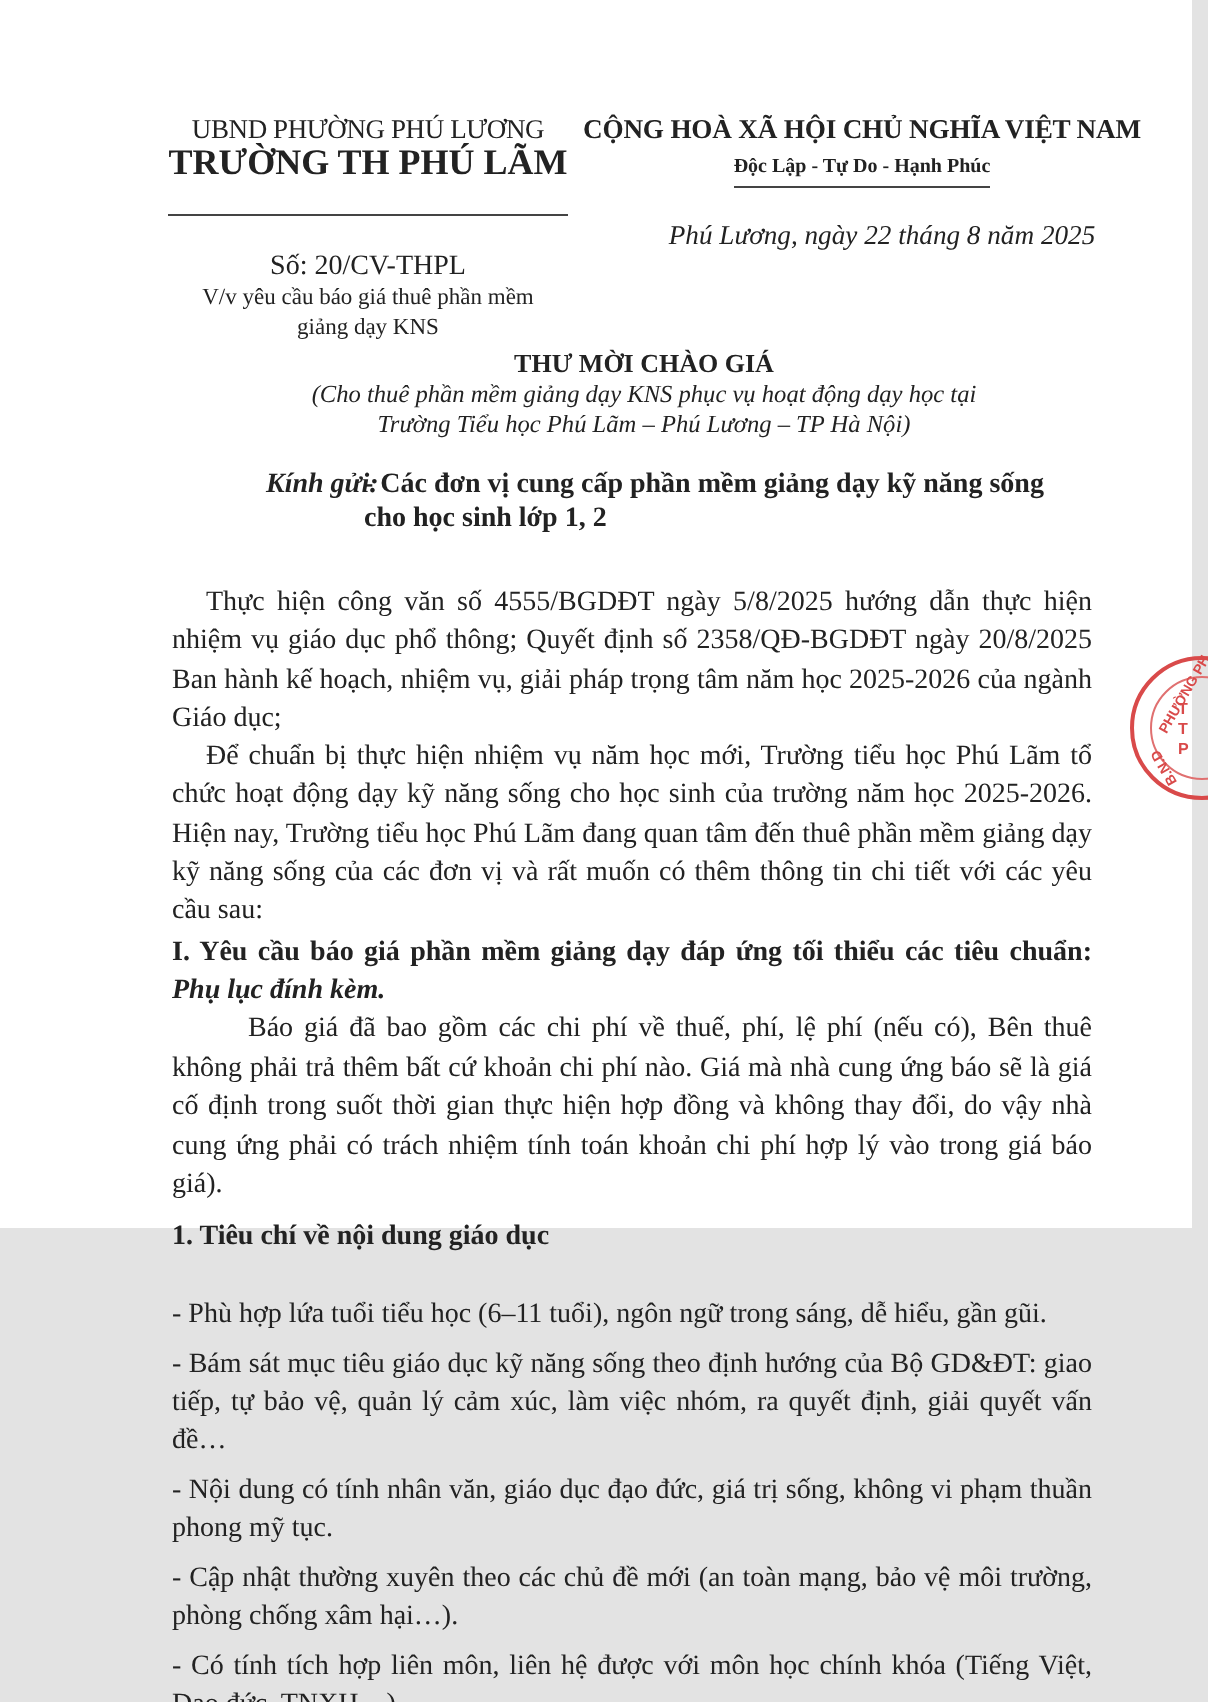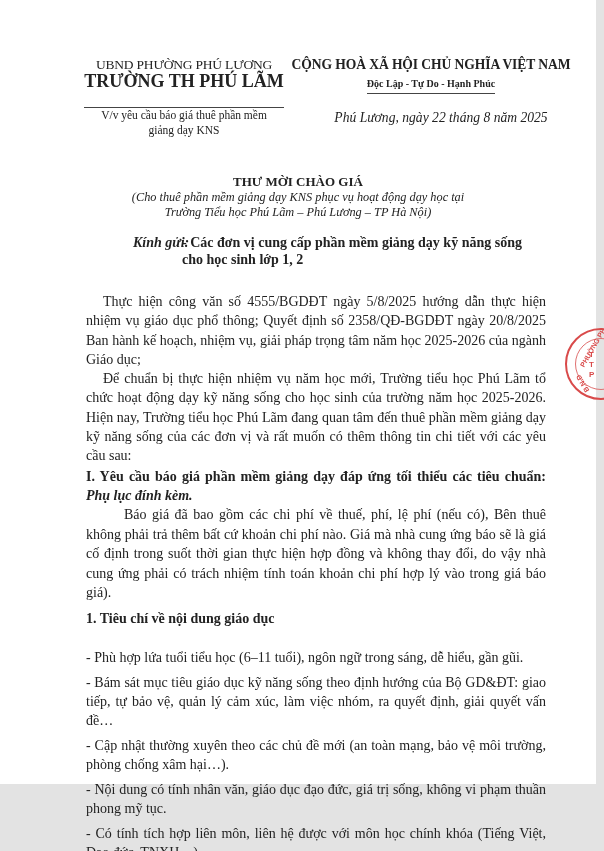--- a/index.html
+++ b/index.html
@@ -8,21 +8,21 @@
     width: 604px;
     height: 851px;
     background: #e3e3e3;
     overflow: hidden;
   }
   .page {
     position: absolute;
     left: 0;
     top: 0;
     width: 596px;
-    height: 784px;
+    height: 614px;
     background: #ffffff;
     font-family: "Liberation Serif", "DejaVu Serif", serif;
     color: #222;
   }
   .hdr-left {
     position: absolute;
     left: 84px;
     top: 57px;
     width: 200px;
     text-align: center;
@@ -74,21 +74,21 @@
   }
   .hdr-right .date {
     margin-top: 16px;
     font-size: 13.6px;
     font-style: italic;
     line-height: 16px;
     padding-left: 20px;
   }
   .title-block {
     position: absolute;
-    left: 88px;
+    left: 112px;
     top: 174px;
     width: 420px;
     text-align: center;
   }
   .title-block .title {
     font-size: 13px;
     font-weight: bold;
     line-height: 16px;
   }
   .title-block .subtitle {
@@ -193,20 +193,21 @@
   }
 </style>
 </head>
 <body>
 
 <div class="page">
 
   <div class="hdr-left">
     <div class="agency">UBND PHƯỜNG PHÚ LƯƠNG</div>
     <div class="school">TRƯỜNG TH PHÚ LÃM</div>
+    <div class="docno">Số: 20/CV-THPL</div>
     <div class="subject">V/v yêu cầu báo giá thuê phần mềm</div>
     <div class="subject">giảng dạy KNS</div>
   </div>
 
   <div class="hdr-right">
     <div class="nation">CỘNG HOÀ XÃ HỘI CHỦ NGHĨA VIỆT NAM</div>
     <div class="motto">Độc Lập - Tự Do - Hạnh Phúc</div>
     <div class="date">Phú Lương, ngày 22 tháng 8 năm 2025</div>
   </div>
 
@@ -222,22 +223,22 @@
   </div>
 
   <div class="body">
     <p class="indent">Thực hiện công văn số 4555/BGDĐT ngày 5/8/2025 hướng dẫn thực hiện nhiệm vụ giáo dục phổ thông; Quyết định số 2358/QĐ-BGDĐT ngày 20/8/2025 Ban hành kế hoạch, nhiệm vụ, giải pháp trọng tâm năm học 2025-2026 của ngành Giáo dục;</p>
     <p class="indent">Để chuẩn bị thực hiện nhiệm vụ năm học mới, Trường tiểu học Phú Lãm tổ chức hoạt động dạy kỹ năng sống cho học sinh của trường năm học 2025-2026. Hiện nay, Trường tiểu học Phú Lãm đang quan tâm đến thuê phần mềm giảng dạy kỹ năng sống của các đơn vị và rất muốn có thêm thông tin chi tiết với các yêu cầu sau:</p>
     <p class="section"><span>I. Yêu cầu báo giá phần mềm giảng dạy đáp ứng tối thiểu các tiêu chuẩn: </span><i>Phụ lục đính kèm.</i></p>
     <p class="indent2">Báo giá đã bao gồm các chi phí về thuế, phí, lệ phí (nếu có), Bên thuê không phải trả thêm bất cứ khoản chi phí nào. Giá mà nhà cung ứng báo sẽ là giá cố định trong suốt thời gian thực hiện hợp đồng và không thay đổi, do vậy nhà cung ứng phải có trách nhiệm tính toán khoản chi phí hợp lý vào trong giá báo giá).</p>
     <p class="sub">1. Tiêu chí về nội dung giáo dục</p>
     <p class="bullet first">- Phù hợp lứa tuổi tiểu học (6–11 tuổi), ngôn ngữ trong sáng, dễ hiểu, gần gũi.</p>
     <p class="bullet">- Bám sát mục tiêu giáo dục kỹ năng sống theo định hướng của Bộ GD&amp;ĐT: giao tiếp, tự bảo vệ, quản lý cảm xúc, làm việc nhóm, ra quyết định, giải quyết vấn đề…</p>
+    <p class="bullet">- Nội dung có tính nhân văn, giáo dục đạo đức, giá trị sống, không vi phạm thuần phong mỹ tục.</p>
     <p class="bullet">- Cập nhật thường xuyên theo các chủ đề mới (an toàn mạng, bảo vệ môi trường, phòng chống xâm hại…).</p>
-    <p class="bullet">- Nội dung có tính nhân văn, giáo dục đạo đức, giá trị sống, không vi phạm thuần phong mỹ tục.</p>
     <p class="bullet">- Có tính tích hợp liên môn, liên hệ được với môn học chính khóa (Tiếng Việt, Đạo đức, TNXH…).</p>
   </div>
 
   <div class="stamp">
     <div class="stamp-inner"></div>
     <span class="stamp-text" style="left:4px;top:14px;transform:rotate(-60deg);">PHƯỜNG PH</span>
     <span class="stamp-text" style="left:6px;top:50px;transform:rotate(-120deg);">B.N.D</span>
     <div class="stamp-mark">
       <div>T</div>
       <div>T</div>

